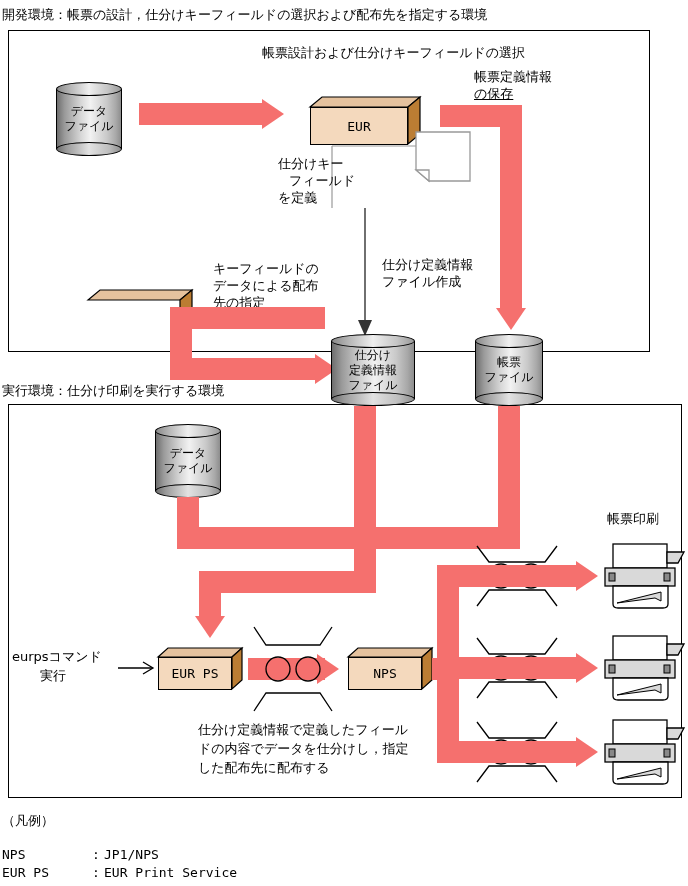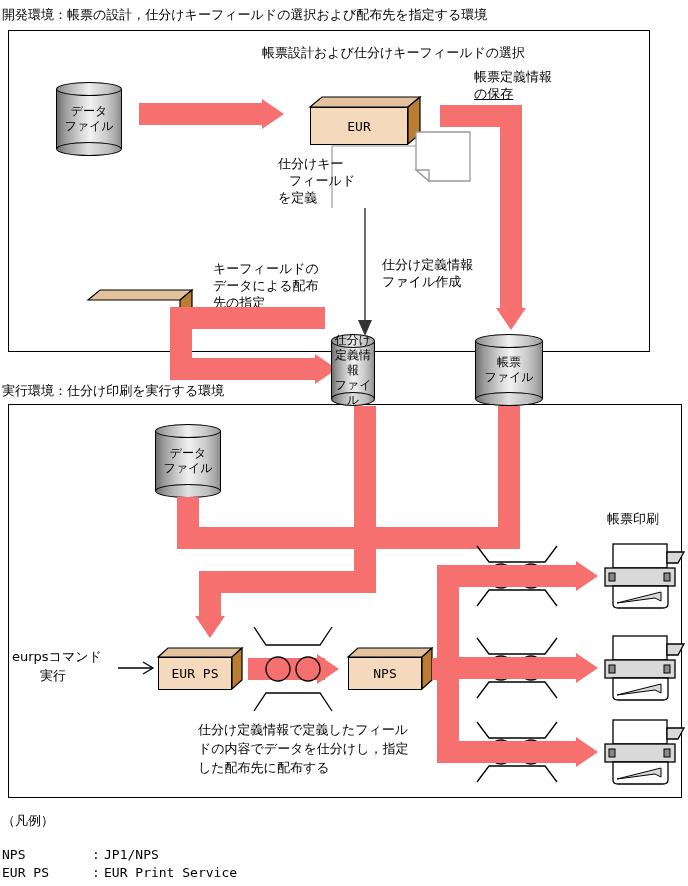--- a/index.html
+++ b/index.html
@@ -208,21 +208,21 @@
 
   <div class="ar" style="left:170px; top:307px; width:155px; height:22px;"></div>
   <div class="ar" style="left:170px; top:307px; width:22px; height:62px;"></div>
   <div class="ar" style="left:170px; top:358px; width:145px; height:22px;"></div>
   <div class="arrow-head ah-right" style="left:315px; top:354px;"></div>
 
   <div class="txt" style="left:2px; top:382px;">実行環境：仕分け印刷を実行する環境</div>
 
   <div class="env-box" style="left:8px; top:404px; width:672px; height:392px;"></div>
 
-  <div class="cyl" style="left:331px; top:334px; width:44px; height:72px; z-index:5;">
+  <div class="cyl" style="left:331px; top:334px; width:84px; height:72px; z-index:5;">
     <div class="body"></div>
     <div class="bot-ell"></div>
     <div class="top-ell"></div>
     <div class="label">
       <div>仕分け</div>
       <div>定義情報</div>
       <div>ファイル</div>
     </div>
   </div>
 

